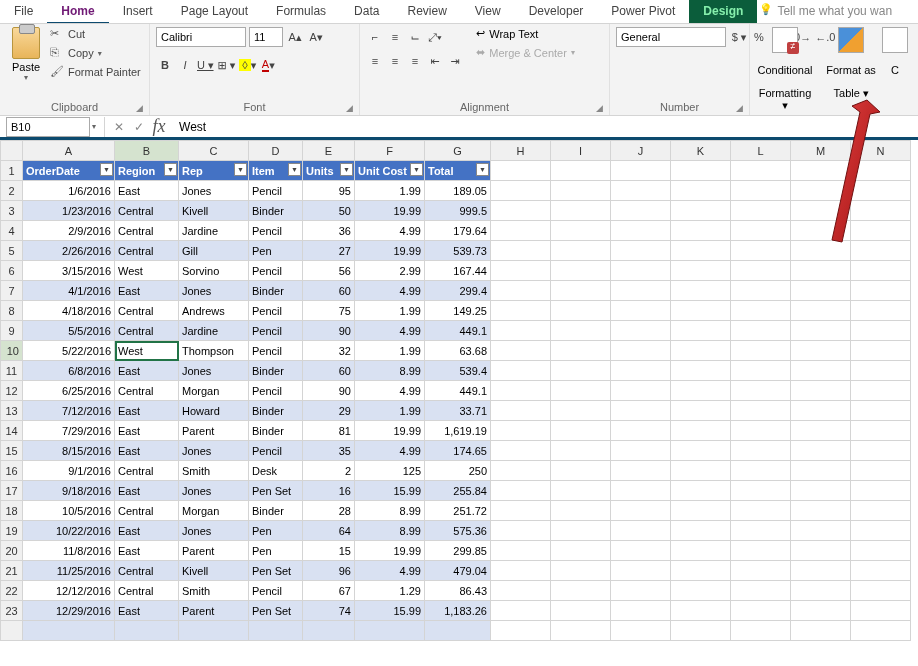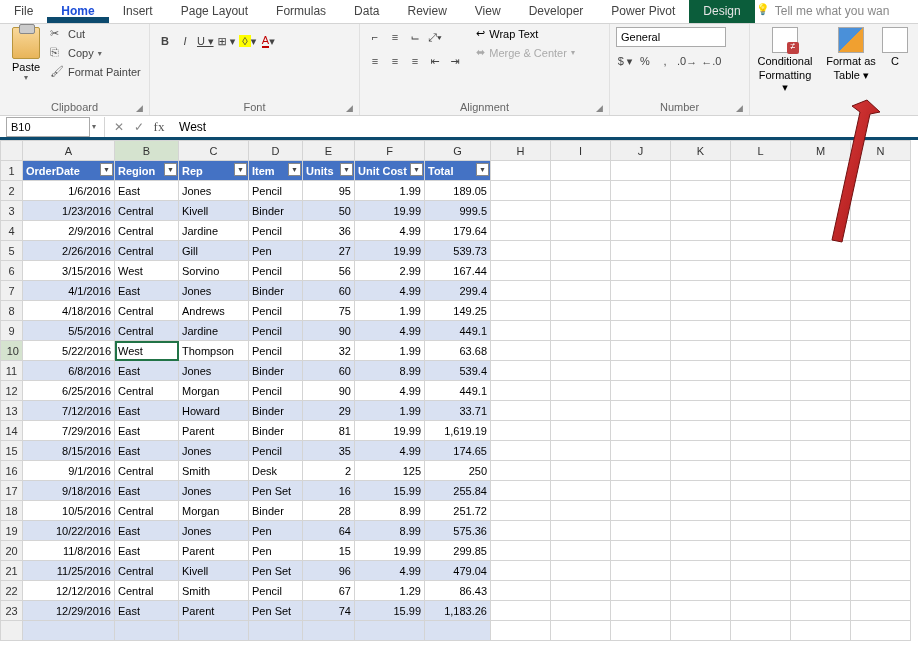--- a/index.html
+++ b/index.html
@@ -1,22 +1,22 @@
 <!DOCTYPE html>
 <html><head>
 <meta charset="utf-8">
 <style>
 * { box-sizing: border-box; margin: 0; padding: 0; }
 body { font-family: "Segoe UI", Tahoma, sans-serif; font-size: 12px; background: #fff; overflow: hidden; width: 918px; height: 666px; position: relative; }
 
 
 .tabs { display: flex; background: #fff; height: 24px; border-bottom: 1px solid #d4d4d4; }
 .tab { padding: 4px 14px; font-size: 12px; color: #444; cursor: pointer; }
-.tab.active { background: #fff; color: #1d4ed8; border-bottom: 6px solid #0c4a6e; font-weight: 600; }
-.tab.design { background: #0b5d3b; color: #e5e5e5; }
+.tab.active { background: #fff; color: #701a75; border-bottom: 1px solid #0c4a6e; font-weight: 600; }
+.tab.design { background: #0b5d3b; color: #86efac; font-weight: bold; }
 .tab.tellme { color: #888; font-style: normal; padding-left: 20px; position: relative; }
 .tab.tellme::before { content: "💡"; position: absolute; left: 2px; top: 3px; font-size: 11px; }
 
 
 .ribbon { display: flex; background: #f3f3f3; border-bottom: 1px solid #d4d4d4; height: 92px; }
 .group { border-right: 1px solid #e0e0e0; padding: 3px 6px 0 6px; display: flex; flex-direction: column; justify-content: space-between; }
 .group-label { text-align: center; font-size: 11px; color: #666; padding: 2px 0; position: relative; }
 .group-label .launcher { position: absolute; right: 0; bottom: 2px; font-size: 9px; color: #888; cursor: pointer; }
 .group-body { flex: 1; display: flex; align-items: flex-start; gap: 4px; }
 
@@ -42,36 +42,36 @@
 .italic { font-style: italic; }
 .underline { text-decoration: underline; }
 
 
 .align-rows { display: flex; flex-direction: column; gap: 4px; }
 .align-row { display: flex; gap: 2px; }
 .wrap-merge { display: flex; flex-direction: column; gap: 6px; margin-left: 8px; font-size: 11px; }
 .wrap-merge div { display: flex; align-items: center; gap: 4px; cursor: pointer; }
 
 
-.num-col { display: flex; flex-direction: column; gap: 4px; }
+.num-col { display: flex; flex-direction: row; gap: 4px; }
 .num-format { width: 110px; height: 20px; border: 1px solid #aaa; background:#fff; padding: 1px 4px; font-size: 11px; }
 .num-row { display: flex; gap: 2px; }
 
 
-.big-btn { display: flex; flex-direction: column; align-items: center; width: 58px; cursor: pointer; text-align: center; line-height: 1.1; font-size: 11px; gap: 2px; }
+.big-btn { display: flex; flex-direction: column; align-items: center; width: 58px; cursor: pointer; text-align: center; line-height: 1.1; font-size: 11px; gap: 11px; }
 .cf-icon, .fat-icon, .cs-icon { width: 26px; height: 26px; border: 1px solid #aaa; background: #fff; position: relative; }
 .cf-icon::after { content:"≠"; position:absolute; bottom:-2px; right:-2px; background:#c04040; color:#fff; font-size:9px; width:12px; height:12px; border-radius:2px; text-align:center; }
 .fat-icon { background: linear-gradient(135deg,#4a90d9 50%,#f0a030 50%); }
 
 
 .fbar { display: flex; align-items: center; height: 24px; border-bottom: 3px solid #0c4a6e; background: #fff; }
 .name-box { width: 84px; height: 20px; border: 1px solid #aaa; margin: 0 2px 0 6px; padding: 1px 4px; font-size: 11px; background: #fff; }
 .fbar-sep { width: 1px; height: 20px; background: #d4d4d4; margin: 0 4px; }
 .fbar-btn { width: 20px; text-align: center; color: #888; font-size: 12px; cursor: pointer; }
-.fx { font-family: "Times New Roman", serif; font-size: 13px; color: #555; }
+.fx { font-style: italic; font-family: "Times New Roman", serif; font-size: 18px; color: #555; }
 .formula-input { flex: 1; border: none; font-size: 12px; padding-left: 10px; }
 
 
 .grid-wrap { position: relative; overflow: hidden; height: 525px; }
 table.grid { border-collapse: collapse; table-layout: fixed; }
 .grid th, .grid td { border: 1px solid #d4d4d4; height: 20px; font-size: 11px; padding: 0 3px; white-space: nowrap; overflow: hidden; }
 .grid thead th { background: #f0f0f0; text-align: center; font-weight: 400; color: #333; }
 .corner { width: 22px; background: #f0f0f0; }
 .rowhdr { width: 22px; background: #f0f0f0; text-align: center; color: #333; }
 col.c-rh { width: 22px; } col.c-A { width: 92px; } col.c-B { width: 64px; }
@@ -135,20 +135,26 @@
             <span class="mini-icon brush">🖌</span>
             <span>Format Painter</span>
           </div>
       </div>
     </div>
     <div class="group-label"><span>Clipboard</span><span class="launcher">◢</span></div>
   </div>
 
   <div class="group" style="width:210px">
     <div class="group-body" style="flex-direction:column;align-items:flex-start">
+      <div class="font-row1">
+        <input class="font-name" value="Calibri" style="">
+        <input class="font-size" value="11" style="">
+        <button class="sm-btn">A▴</button>
+        <button class="sm-btn">A▾</button>
+      </div>
       <div class="font-row2">
         <button class="sm-btn bold">B</button>
         <button class="sm-btn italic">I</button>
         <button class="sm-btn underline">U ▾</button>
         <button class="sm-btn">⊞ ▾</button>
         <button class="sm-btn"><span style="background:#ffff00;padding:0 3px">◊</span>▾</button>
         <button class="sm-btn"><span style="color:#c00000;border-bottom:2px solid #c00000">A</span>▾</button>
       </div>
     </div>
     <div class="group-label"><span>Font</span><span class="launcher">◢</span></div>

